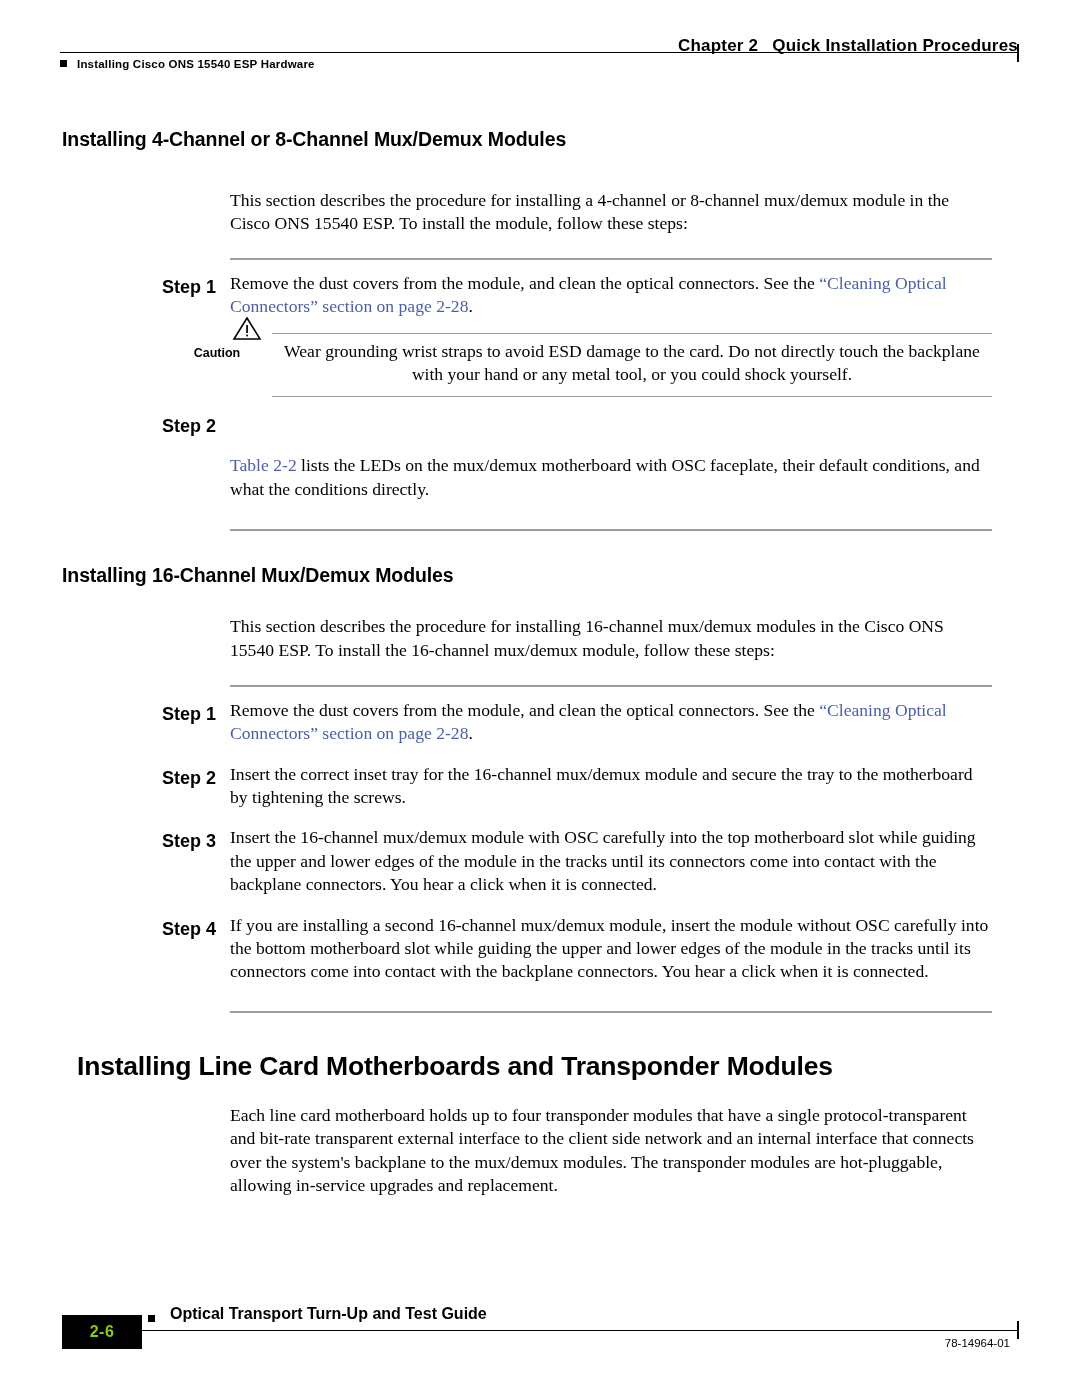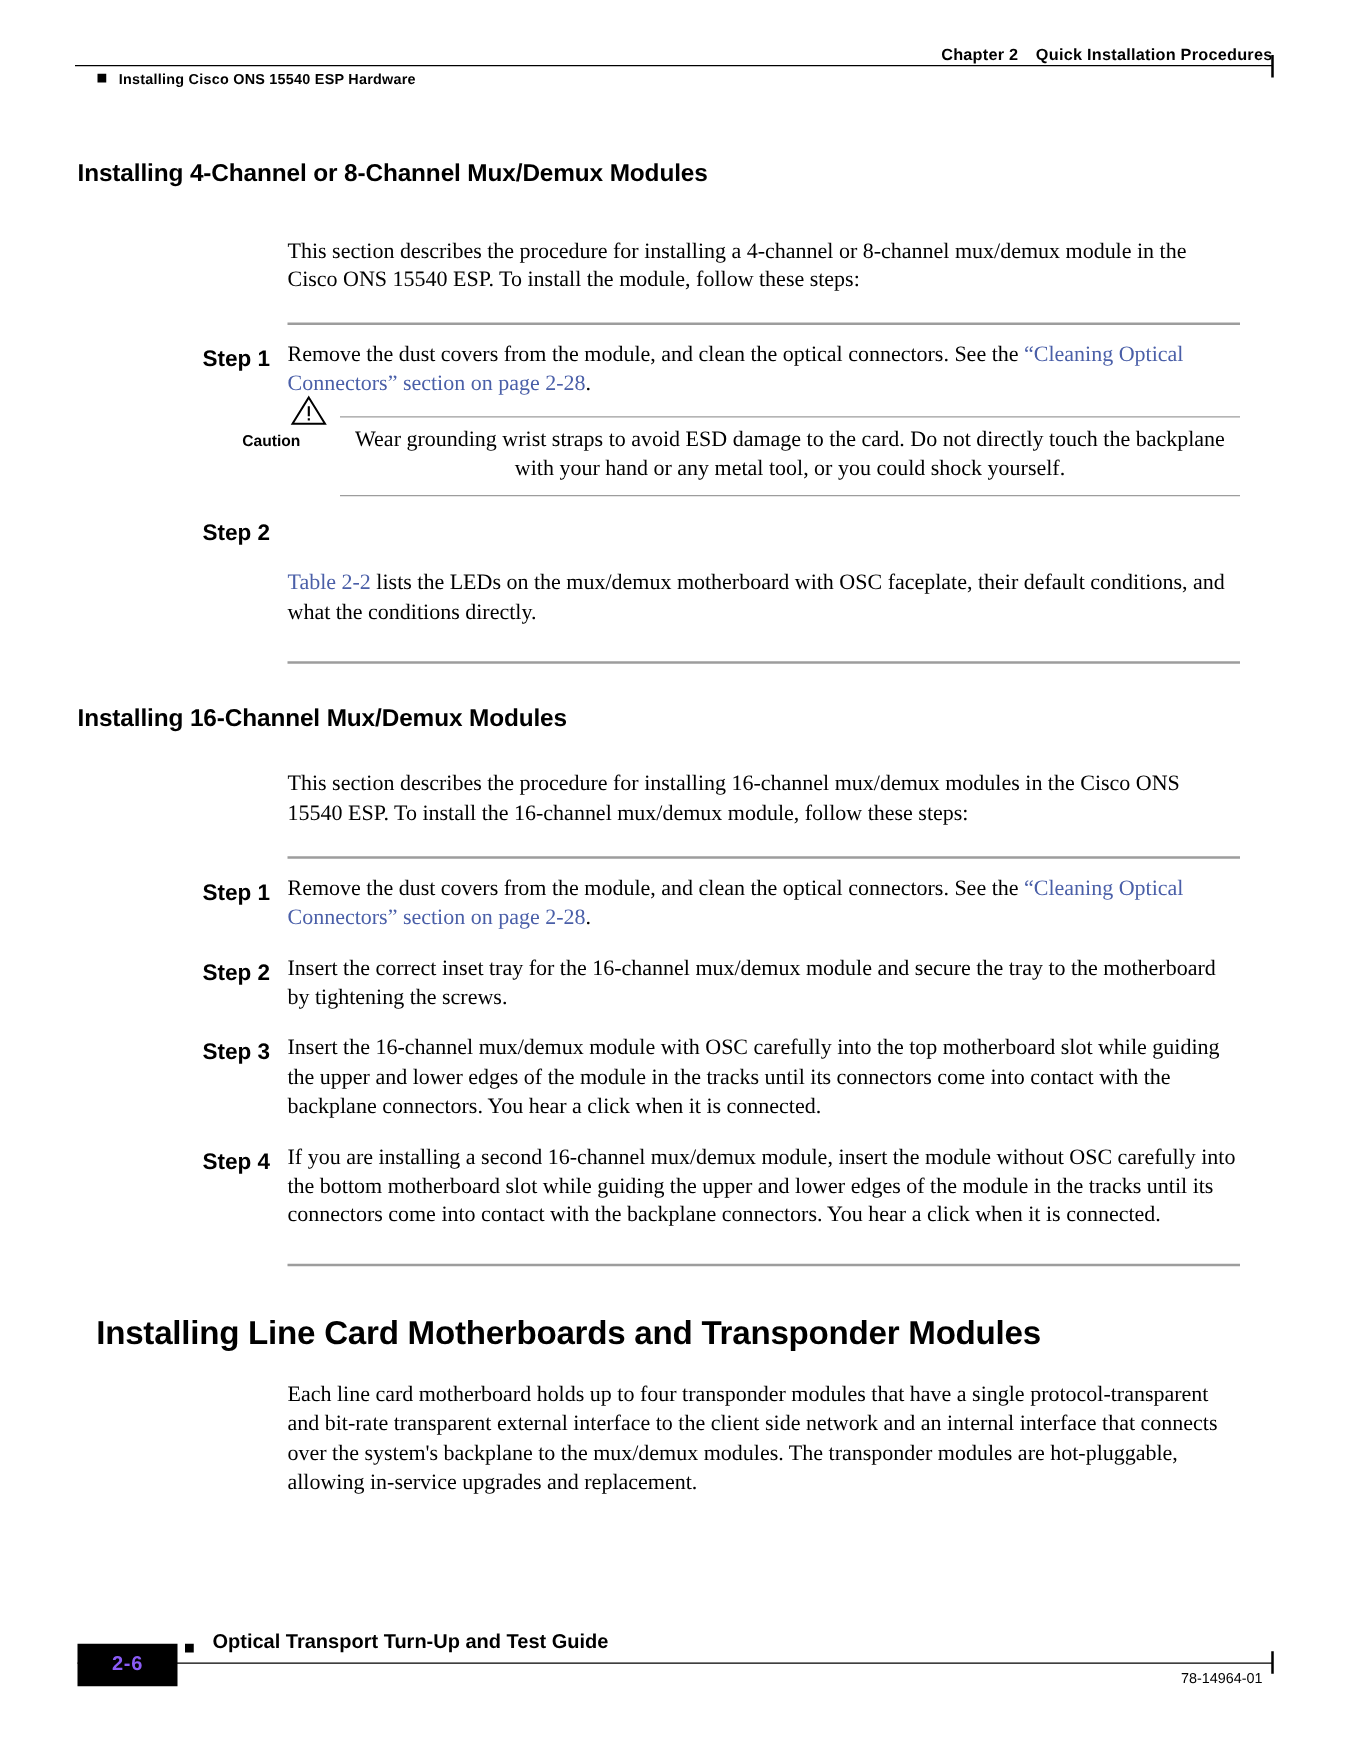--- a/index.html
+++ b/index.html
@@ -28,38 +28,37 @@
     left: 60px;
     right: 62px;
     height: 38px;
   }
   .header-right {
     position: absolute;
     right: 0;
     top: 0;
     font-family: "Liberation Sans", sans-serif;
     font-weight: bold;
-    font-size: 13px;
+    font-size: 17px;
     letter-spacing: 0.2px;
     color: #000;
     white-space: nowrap;
   }
   .header-right .chap {
     margin-right: 14px;
   }
   .header-left {
     position: absolute;
     left: 0;
     top: 22px;
     font-family: "Liberation Sans", sans-serif;
     font-weight: bold;
     font-size: 11.5px;
     letter-spacing: 0.2px;
     white-space: nowrap;
-    margin-left: 18px;
   }
   .hdr-square {
     display: inline-block;
     width: 7px;
     height: 7px;
     background: #000;
     margin-right: 10px;
     vertical-align: 1px;
   }
   .hdr-rule-top {
@@ -220,21 +219,21 @@
     height: 7px;
     background: #000;
   }
   .page-number-box {
     position: absolute;
     left: 0;
     bottom: 4px;
     width: 80px;
     height: 34px;
     background: #000;
-    color: #8b5cf6;
+    color: #84cc16;
     font-family: "Liberation Sans", sans-serif;
     font-weight: bold;
     font-size: 16px;
     display: flex;
     align-items: center;
     justify-content: center;
     letter-spacing: 0.5px;
   }
   .doc-number {
     position: absolute;

